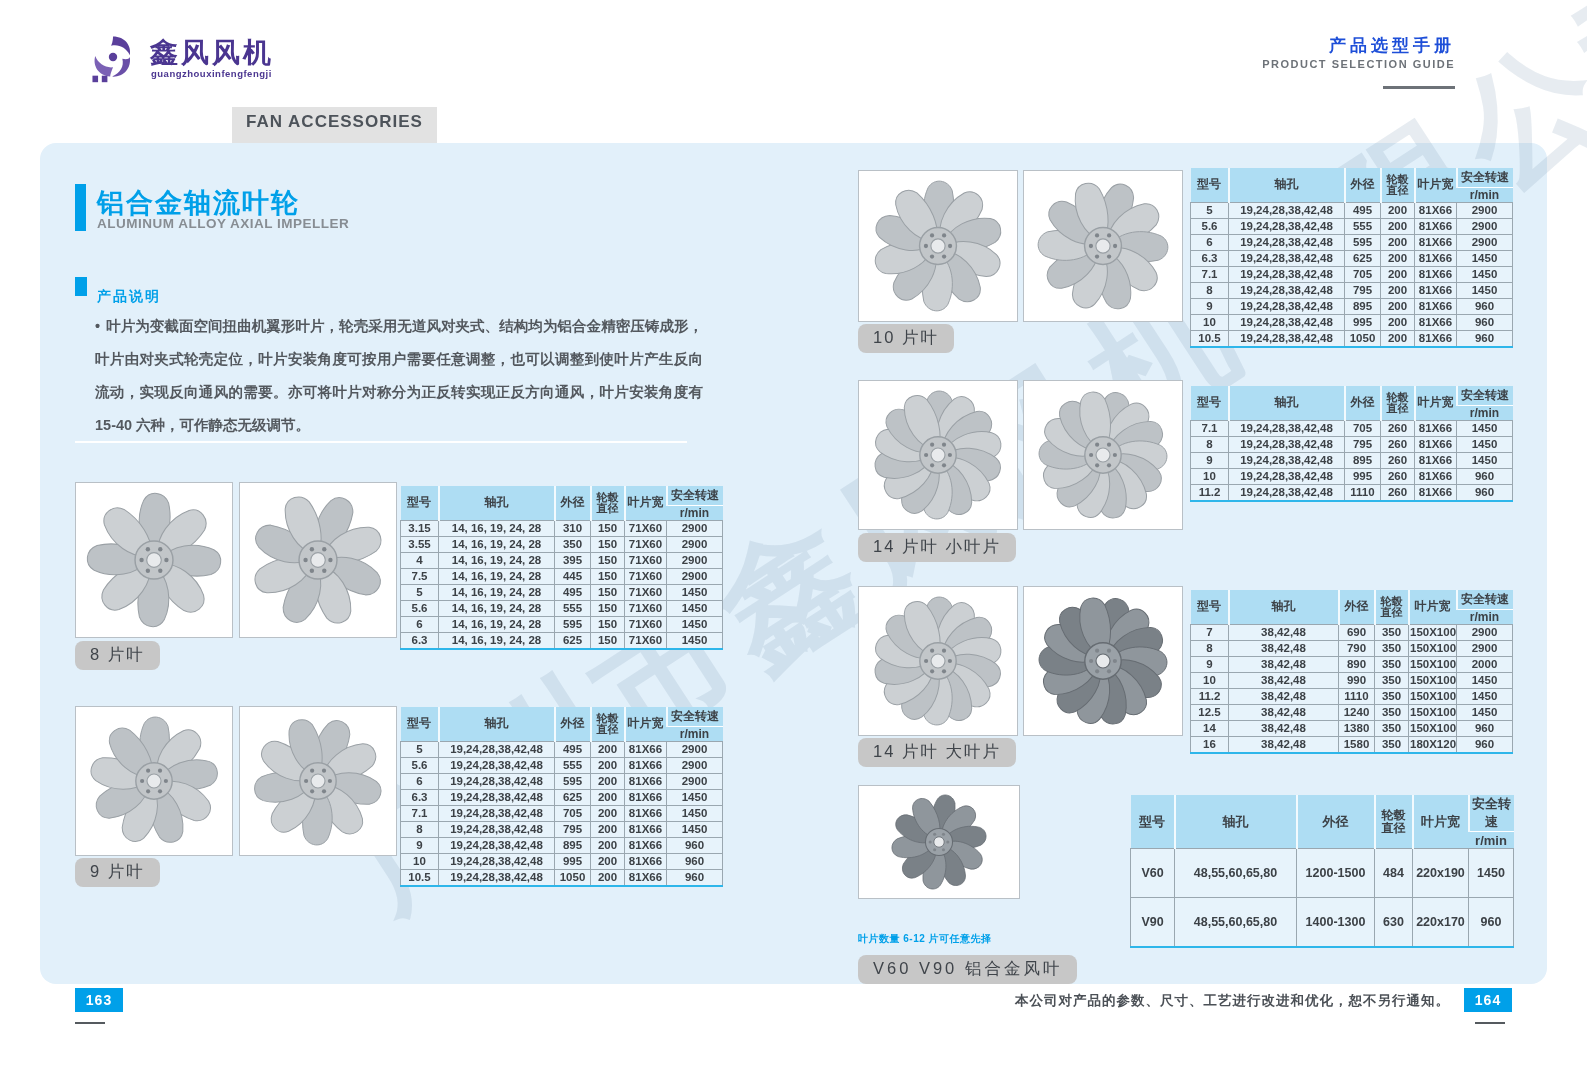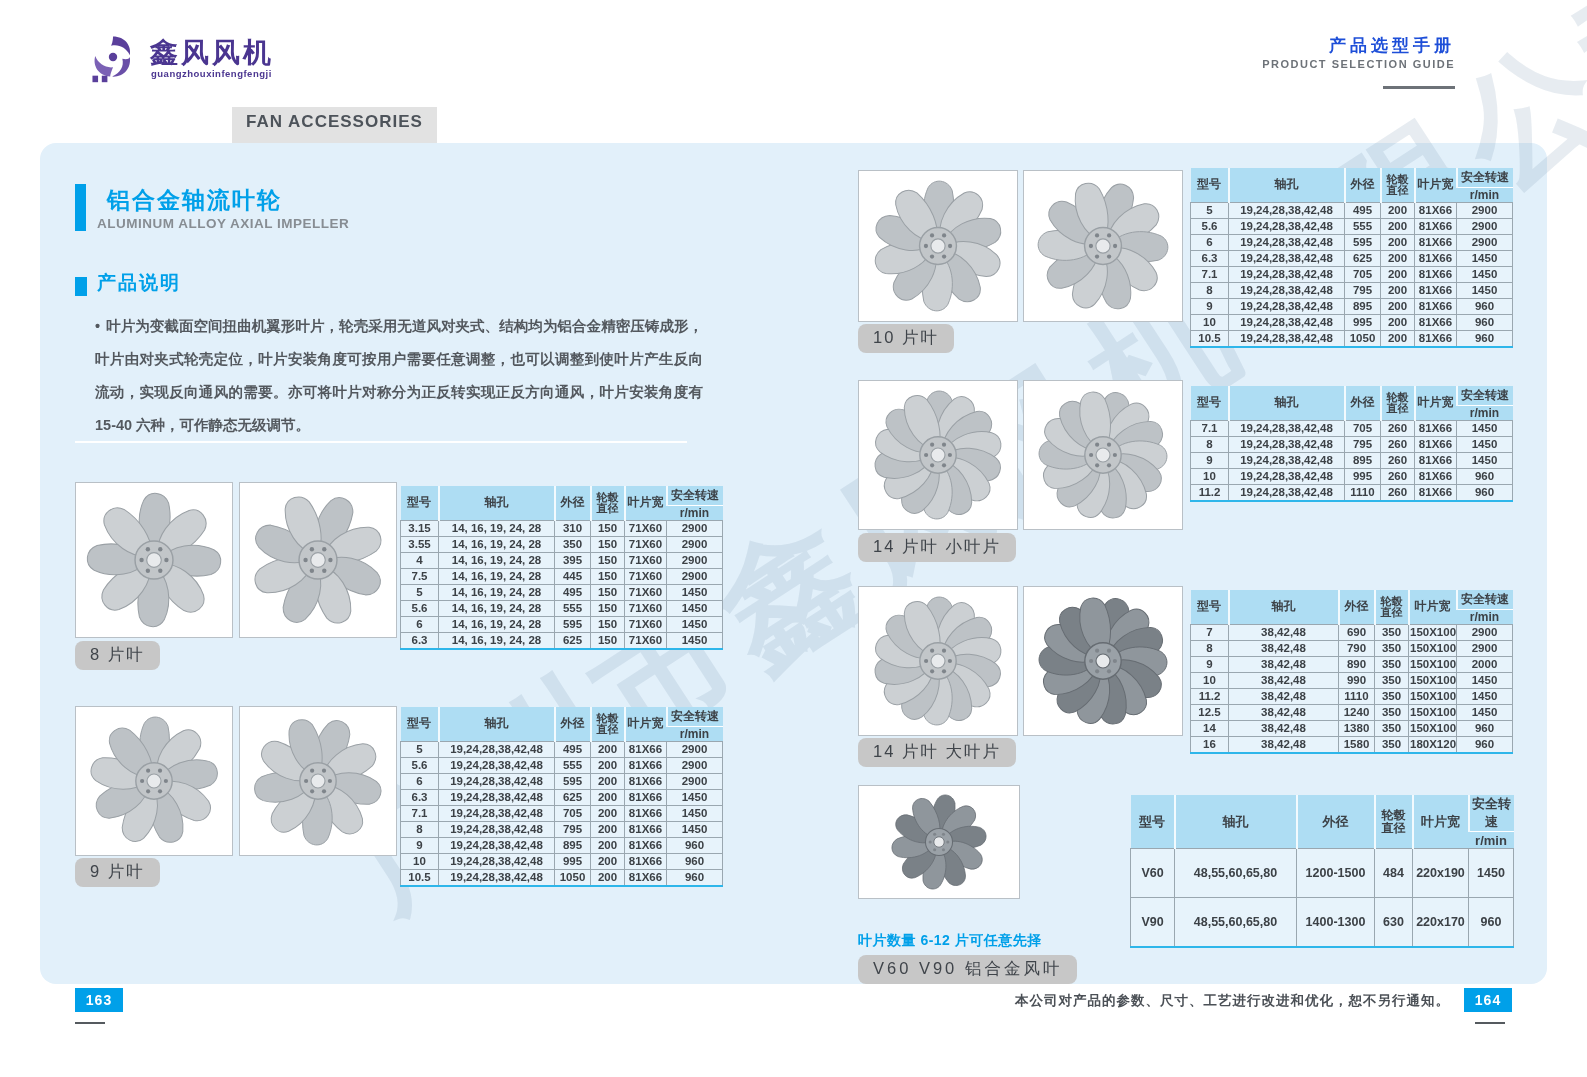--- a/index.html
+++ b/index.html
@@ -18,36 +18,36 @@
   .page-title-en { position:absolute; left:232px; top:107px; background:#e2e2e2; padding:5px 14px 22px; font-size:17px; font-weight:bold; color:#4d535a; letter-spacing:1px; }
 
   
   .panel { position:absolute; left:40px; top:143px; width:1507px; height:841px; background:#e2f0fa; border-radius:16px; }
 
   .watermark { position:absolute; left:260px; top:430px; font-size:135px; font-weight:bold;
                color:rgba(135,162,183,0.20); letter-spacing:12px; white-space:nowrap;
                transform:rotate(-33deg); transform-origin:40% 50%; pointer-events:none; }
 
   .sec-bar   { position:absolute; left:75px; top:184px; width:11px; height:47px; background:#00a0e9; }
-  .sec-cn    { position:absolute; left:107px; top:185px; font-size:23px; font-weight:bold; color:#00a0e9; letter-spacing:2px; }
+  .sec-cn    { position:absolute; left:97px; top:185px; font-size:27px; font-weight:bold; color:#00a0e9; letter-spacing:2px; }
   .sec-en    { position:absolute; left:97px; top:216px; font-size:13.5px; font-weight:bold; color:#878d93; letter-spacing:0.5px; }
   .desc-sq   { position:absolute; left:75px; top:277px; width:12px; height:19px; background:#00a0e9; }
-  .desc-title{ position:absolute; left:97px; top:270px; font-size:19px; font-weight:bold; color:#00a0e9; letter-spacing:2px; }
+  .desc-title{ position:absolute; left:97px; top:288px; font-size:14px; font-weight:bold; color:#00a0e9; letter-spacing:2px; }
   .desc-p    { position:absolute; left:95px; top:310px; width:608px; font-size:14.5px; line-height:33px;
                font-weight:bold; color:#53585e; text-align:justify; }
   .desc-p .bullet { margin-right:6px; }
   .divider   { position:absolute; left:75px; top:441px; width:612px; height:2px; background:#ffffff; }
 
   
   .photo { position:absolute; background:#ffffff; border:1px solid #b9c0c6; padding:4px; }
 
   
   .caption { position:absolute; background:#c7c7c7; padding:3px 15px 4px; font-size:16.5px; font-weight:normal;
              color:#3f444a; letter-spacing:2px; white-space:nowrap;border-radius:8px; }
-  .note-blue { position:absolute; font-size:14px; font-weight:bold; color:#00a0e9; letter-spacing:0.5px; }
+  .note-blue { position:absolute; font-size:10px; font-weight:bold; color:#00a0e9; letter-spacing:0.5px; }
 
   
   .spec { position:absolute; border-collapse:collapse; table-layout:fixed; text-align:center;
           border-bottom:2px solid #2eb6ea; }
   .spec th { background:#aeddf3; color:#3c4146; font-size:12px; font-weight:bold; padding:0;
              border-left:2px solid #f2fafe; }
   .spec thead th:first-child { border-left:none; }
   .spec thead tr:first-child { height:19px; }
   .spec thead tr:last-child th { border-top:1px solid #ffffff; height:15px; }
   .spec th.hub { white-space:pre-line; font-size:11px; line-height:11px; }

